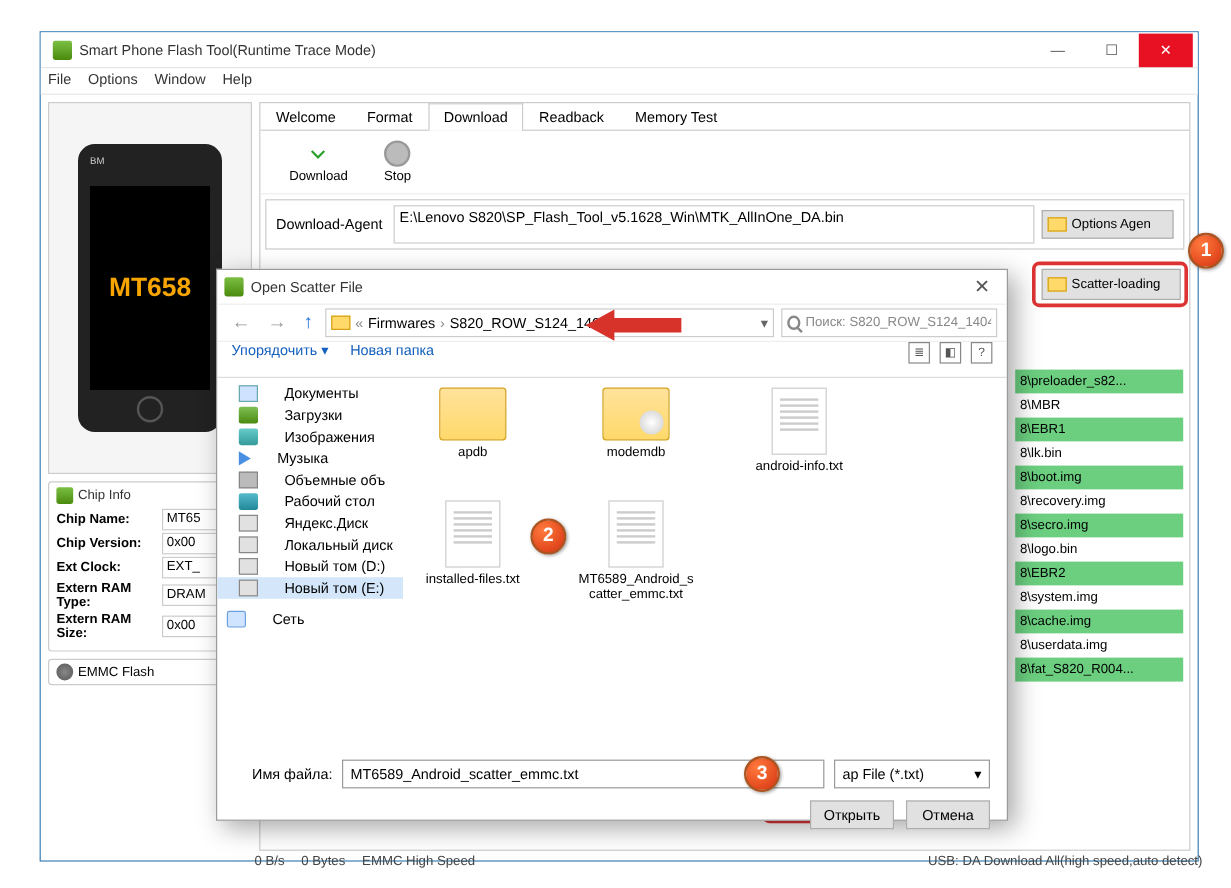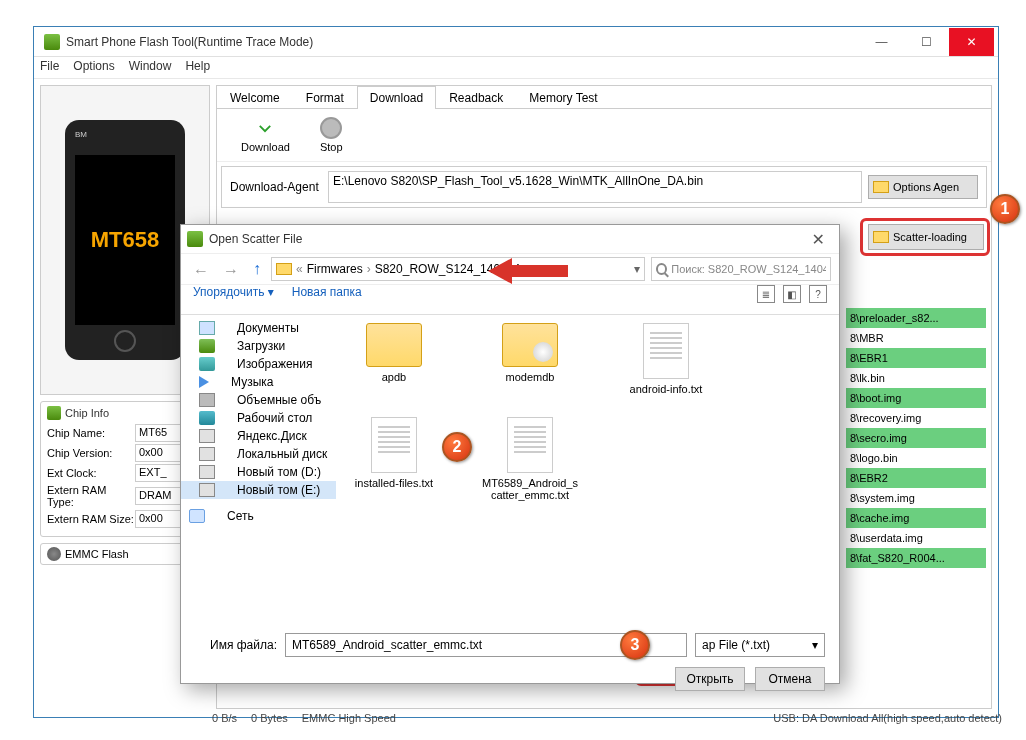--- a/index.html
+++ b/index.html
@@ -22,21 +22,21 @@
 .phone { width: 120px; height: 240px; background: #222; border-radius: 14px; position: relative; display: flex; align-items: center; justify-content: center; }
 .phone .brand { position: absolute; top: 10px; left: 10px; font-size: 8px; color: #ccc; }
 .phone .screen { width: 100px; height: 170px; background: #000; display: flex; align-items: center; justify-content: center; }
 .phone .chip { color: #f7a500; font-size: 22px; font-weight: bold; }
 .phone .homebtn { position: absolute; bottom: 8px; width: 22px; height: 22px; border-radius: 50%; border: 2px solid #555; }
 
 .chip-info { border: 1px solid #ccc; border-radius: 3px; padding: 4px 6px 6px; font-size: 11px; }
 .chip-info .header { display: flex; align-items: center; gap: 4px; margin-bottom: 4px; color: #333; }
 .chip-info .header .picon { width: 14px; height: 14px; background: linear-gradient(#7bc043,#4a8a0d); border-radius: 2px; }
 .chip-row { display: flex; align-items: center; margin: 2px 0; }
-.chip-row .lbl { width: 88px; }
+.chip-row .lbl { width: 88px; font-weight: bold; }
 .chip-row .val { flex: 1; border: 1px solid #ccc; background: #fff; padding: 1px 3px; height: 18px; overflow: hidden; white-space: nowrap; }
 
 .emmc-header { border: 1px solid #ccc; border-radius: 3px; padding: 3px 6px; font-size: 11px; display: flex; align-items: center; gap: 4px; }
 .emmc-header .gear { width: 14px; height: 14px; border-radius: 50%; background: radial-gradient(#888,#555); }
 
 .right-panel { flex: 1; display: flex; flex-direction: column; border: 1px solid #ccc; }
 .tabs { display: flex; border-bottom: 1px solid #ccc; font-size: 12px; }
 .tab { padding: 4px 12px; border: 1px solid transparent; border-bottom: none; margin-bottom: -1px; cursor: pointer; }
 .tab.active { border-color: #ccc; background: #fff; }
 

